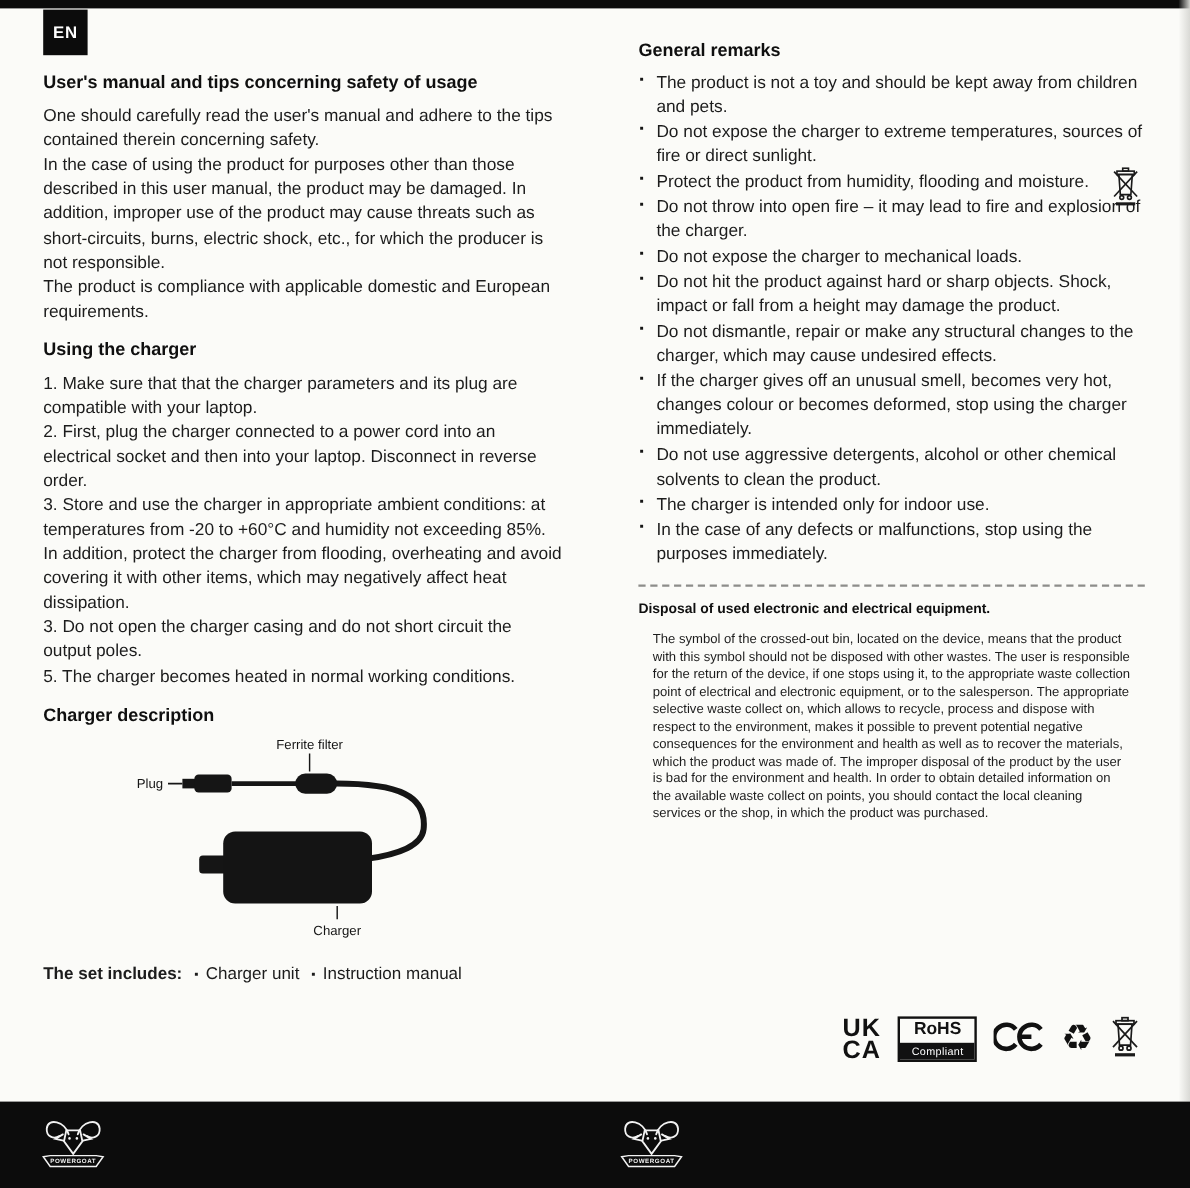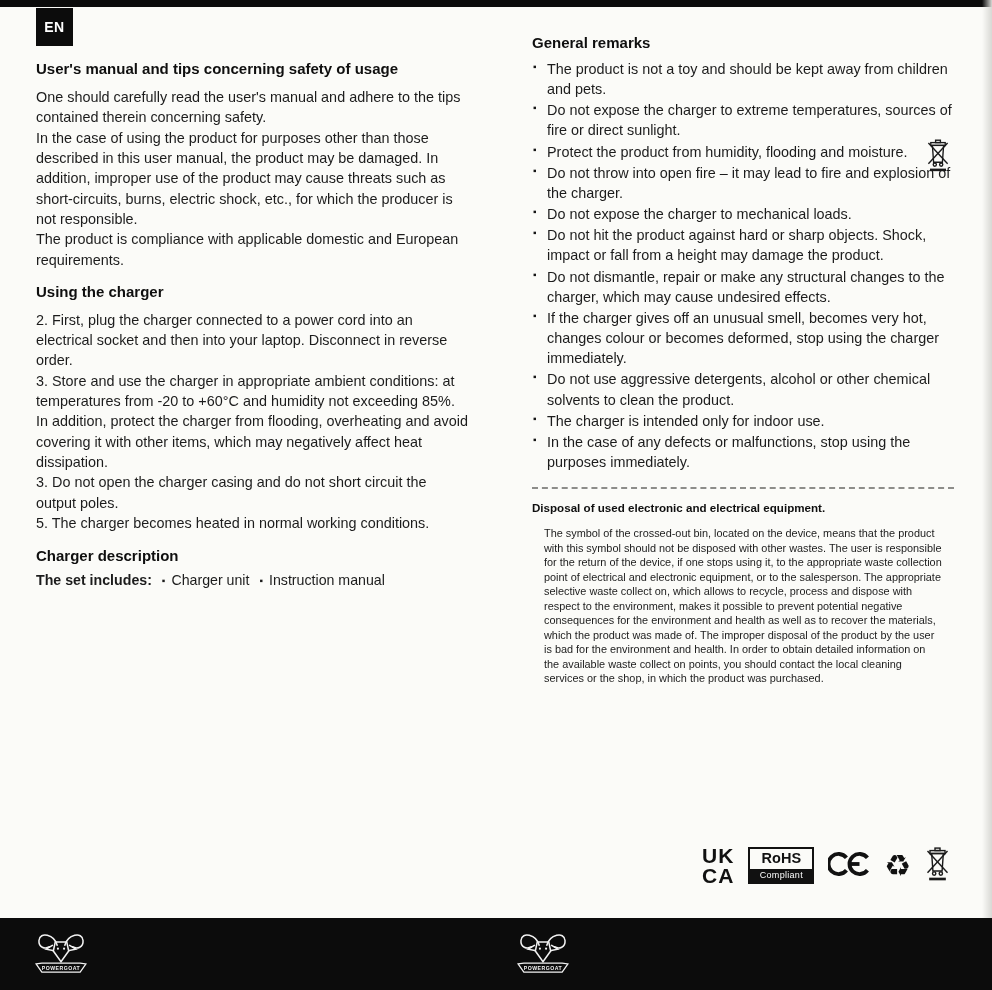--- a/index.html
+++ b/index.html
@@ -53,28 +53,52 @@
   </div>
 
   <div class="col-left">
     <div class="h">User's manual and tips concerning safety of usage</div>
     <p class="body-text">One should carefully read the user's manual and adhere to the tips contained therein concerning safety.
 In the case of using the product for purposes other than those described in this user manual, the product may be damaged. In addition, improper use of the product may cause threats such as short-circuits, burns, electric shock, etc., for which the producer is not responsible.
 The product is compliance with applicable domestic and European requirements.</p>
 
     <div class="h">Using the charger</div>
     <div class="steps">
+      <p class="step">1. Make sure that that the charger parameters and its plug are compatible with your laptop.</p>
       <p class="step">2. First, plug the charger connected to a power cord into an electrical socket and then into your laptop. Disconnect in reverse order.</p>
       <p class="step">3. Store and use the charger in appropriate ambient conditions: at temperatures from -20 to +60°C and humidity not exceeding 85%. In addition, protect the charger from flooding, overheating and avoid covering it with other items, which may negatively affect heat dissipation.</p>
       <p class="step">3. Do not open the charger casing and do not short circuit the output poles.</p>
       <p class="step">5. The charger becomes heated in normal working conditions.</p>
     </div>
 
     <div class="h" style="margin-bottom:4px;">Charger description</div>
 
+    <div class="diagram-wrap">
+      <svg viewBox="0 0 432 182" width="432" height="182">
+        <text x="222" y="15" text-anchor="middle" font-size="11" fill="#161616">Ferrite filter</text>
+        <line x1="222" y1="19" x2="222" y2="34" stroke="#161616" stroke-width="1.2"></line>
+
+        <text x="100" y="48" text-anchor="end" font-size="11" fill="#161616">Plug</text>
+        <line x1="104" y1="44" x2="116" y2="44" stroke="#161616" stroke-width="1.5"></line>
+
+        <path d="M 244 44 C 296 44 320 54 317 82 C 314 108 250 112 146 112" fill="none" stroke="#151515" stroke-width="5" stroke-linecap="round"></path>
+
+        <rect x="116" y="40" width="11" height="8" fill="#151515"></rect>
+        <rect x="126" y="36.5" width="31" height="15" rx="3.5" fill="#151515"></rect>
+        <line x1="157" y1="44" x2="212" y2="44" stroke="#151515" stroke-width="4"></line>
+
+        <rect x="210" y="35.5" width="35" height="17" rx="8.5" fill="#151515"></rect>
+
+        <rect x="130" y="104" width="24" height="15" rx="3" fill="#151515"></rect>
+        <rect x="150" y="84" width="124" height="60" rx="10" fill="#141414"></rect>
+
+        <line x1="245" y1="146" x2="245" y2="157" stroke="#161616" stroke-width="1.2"></line>
+        <text x="245" y="170" text-anchor="middle" font-size="11" fill="#161616">Charger</text>
+      </svg>
+    </div>
 
     <div class="set-line">
       <span class="set-label">The set includes:</span>
       <span class="set-item">Charger unit</span>
       <span class="set-item">Instruction manual</span>
     </div>
   </div>
 
   <div class="col-right">
     <div class="h" style="margin-bottom:8px;">General remarks</div>

